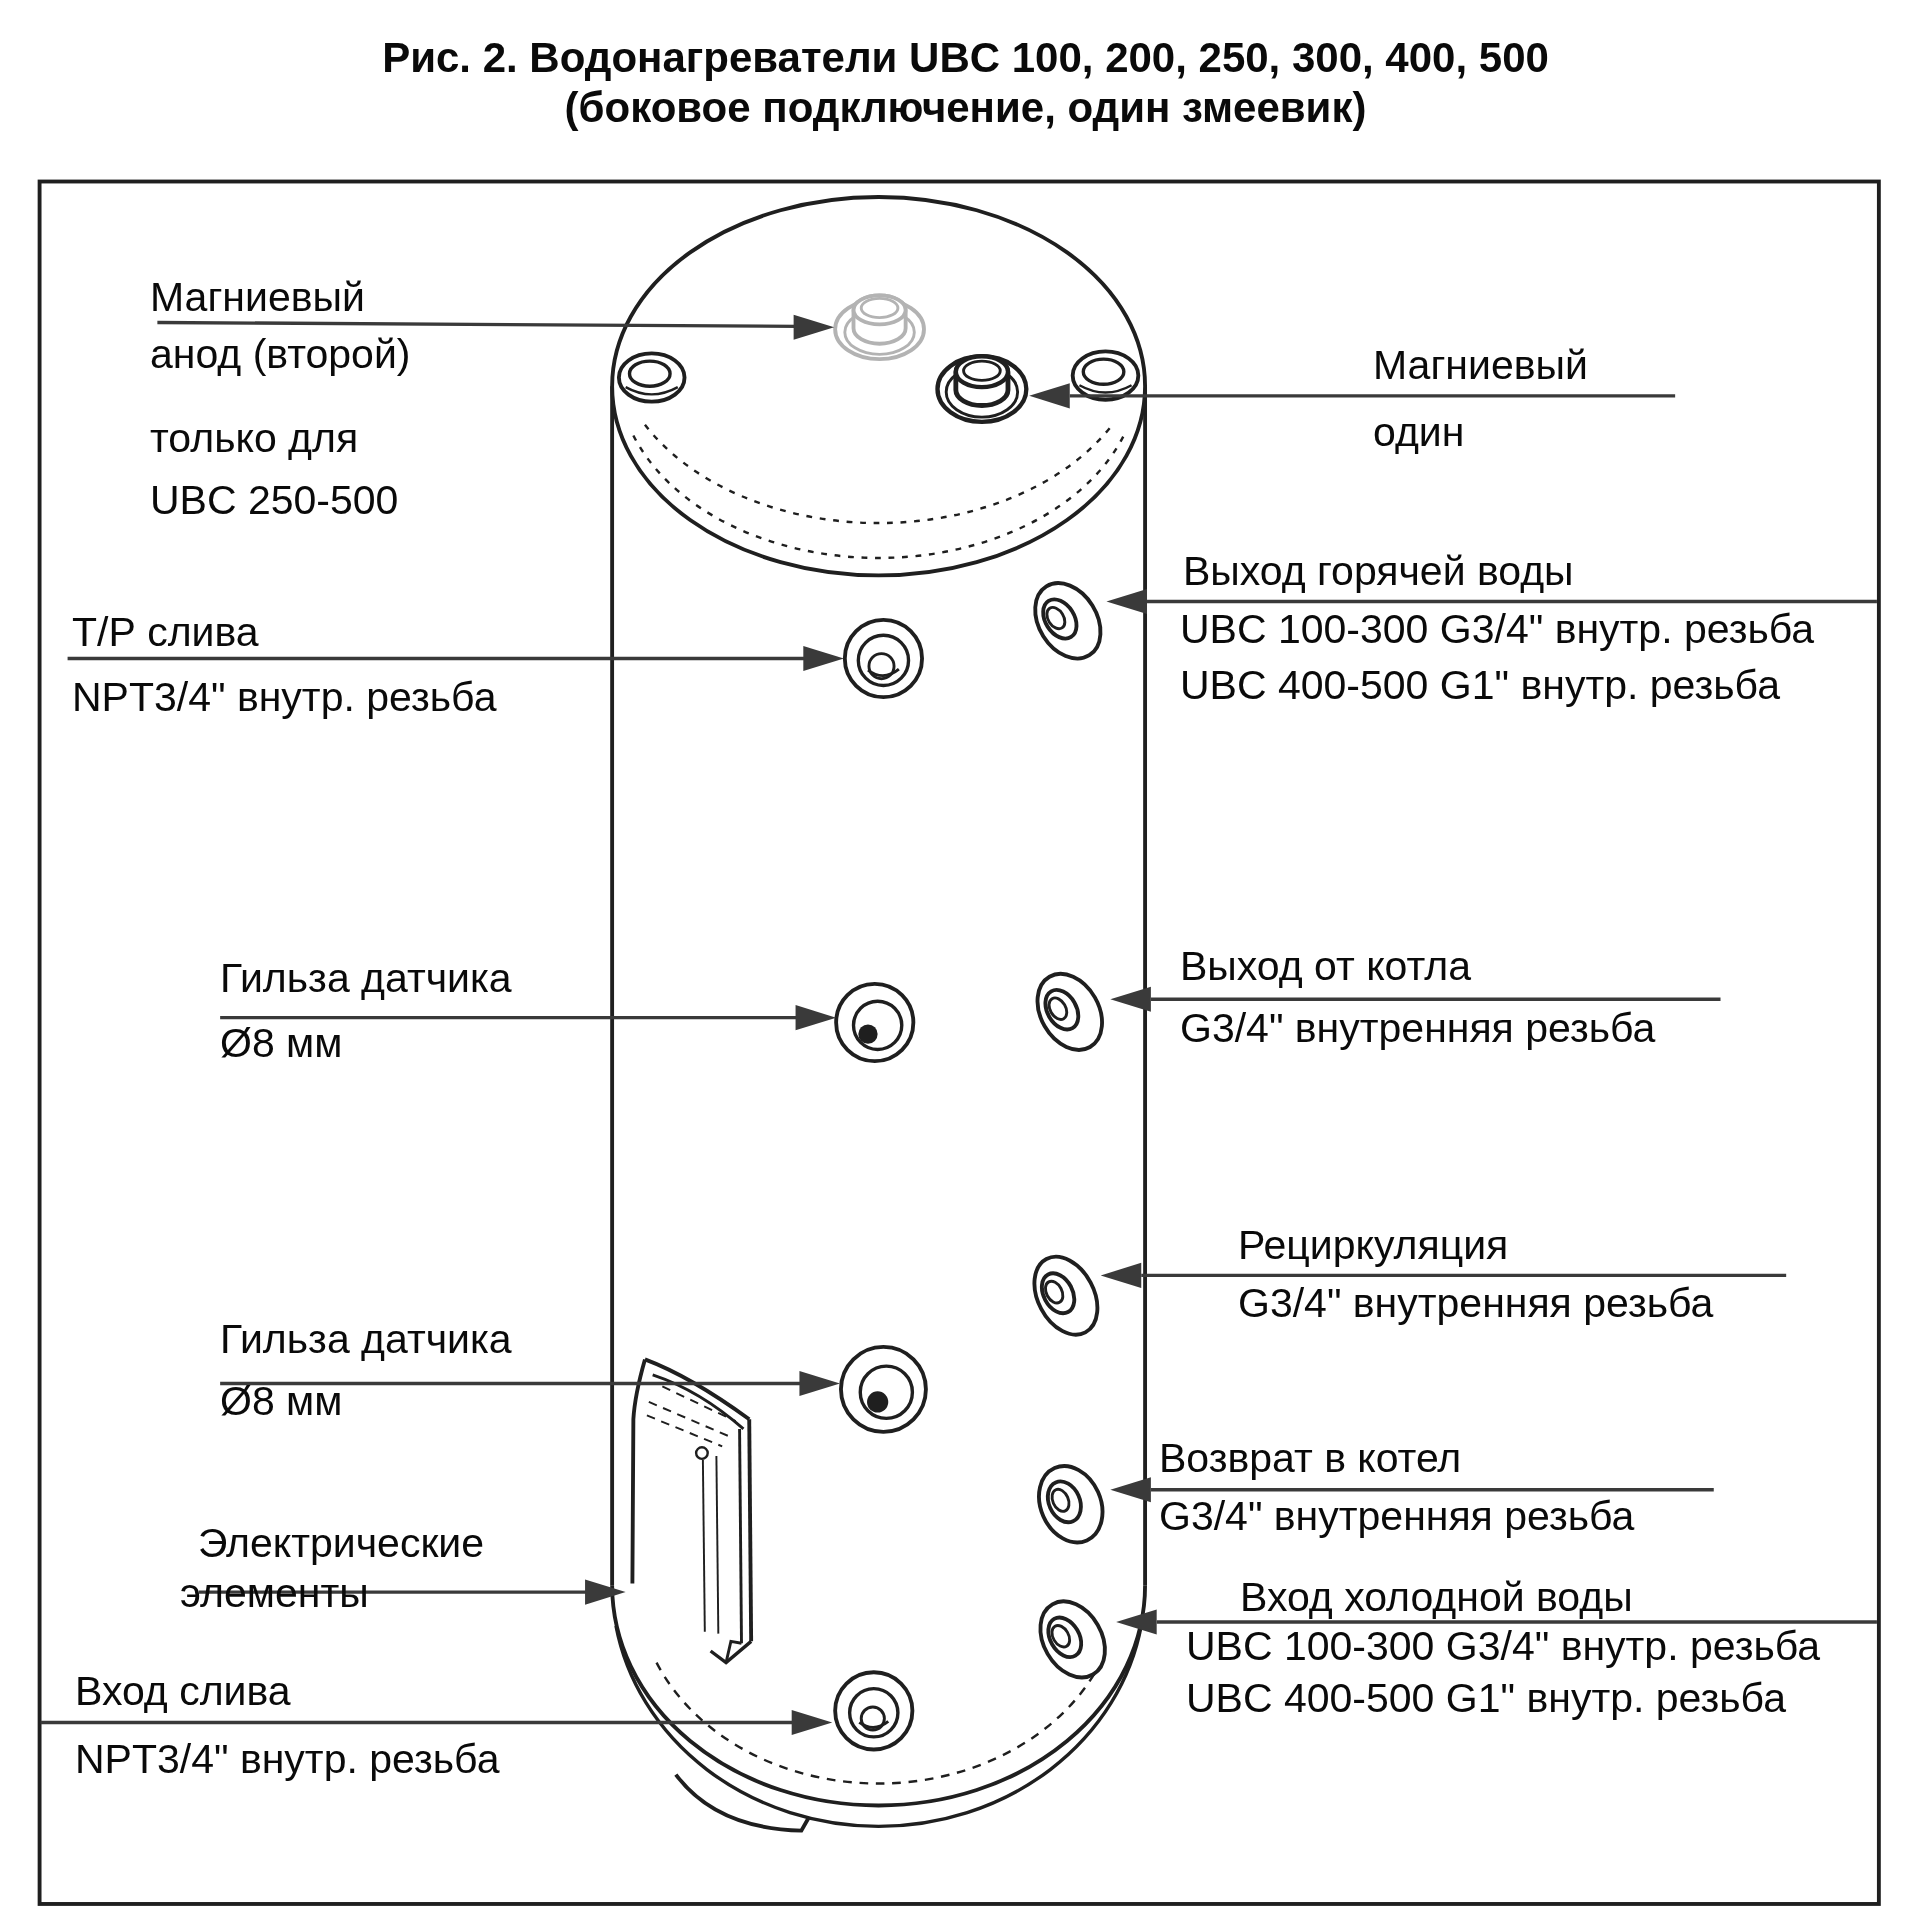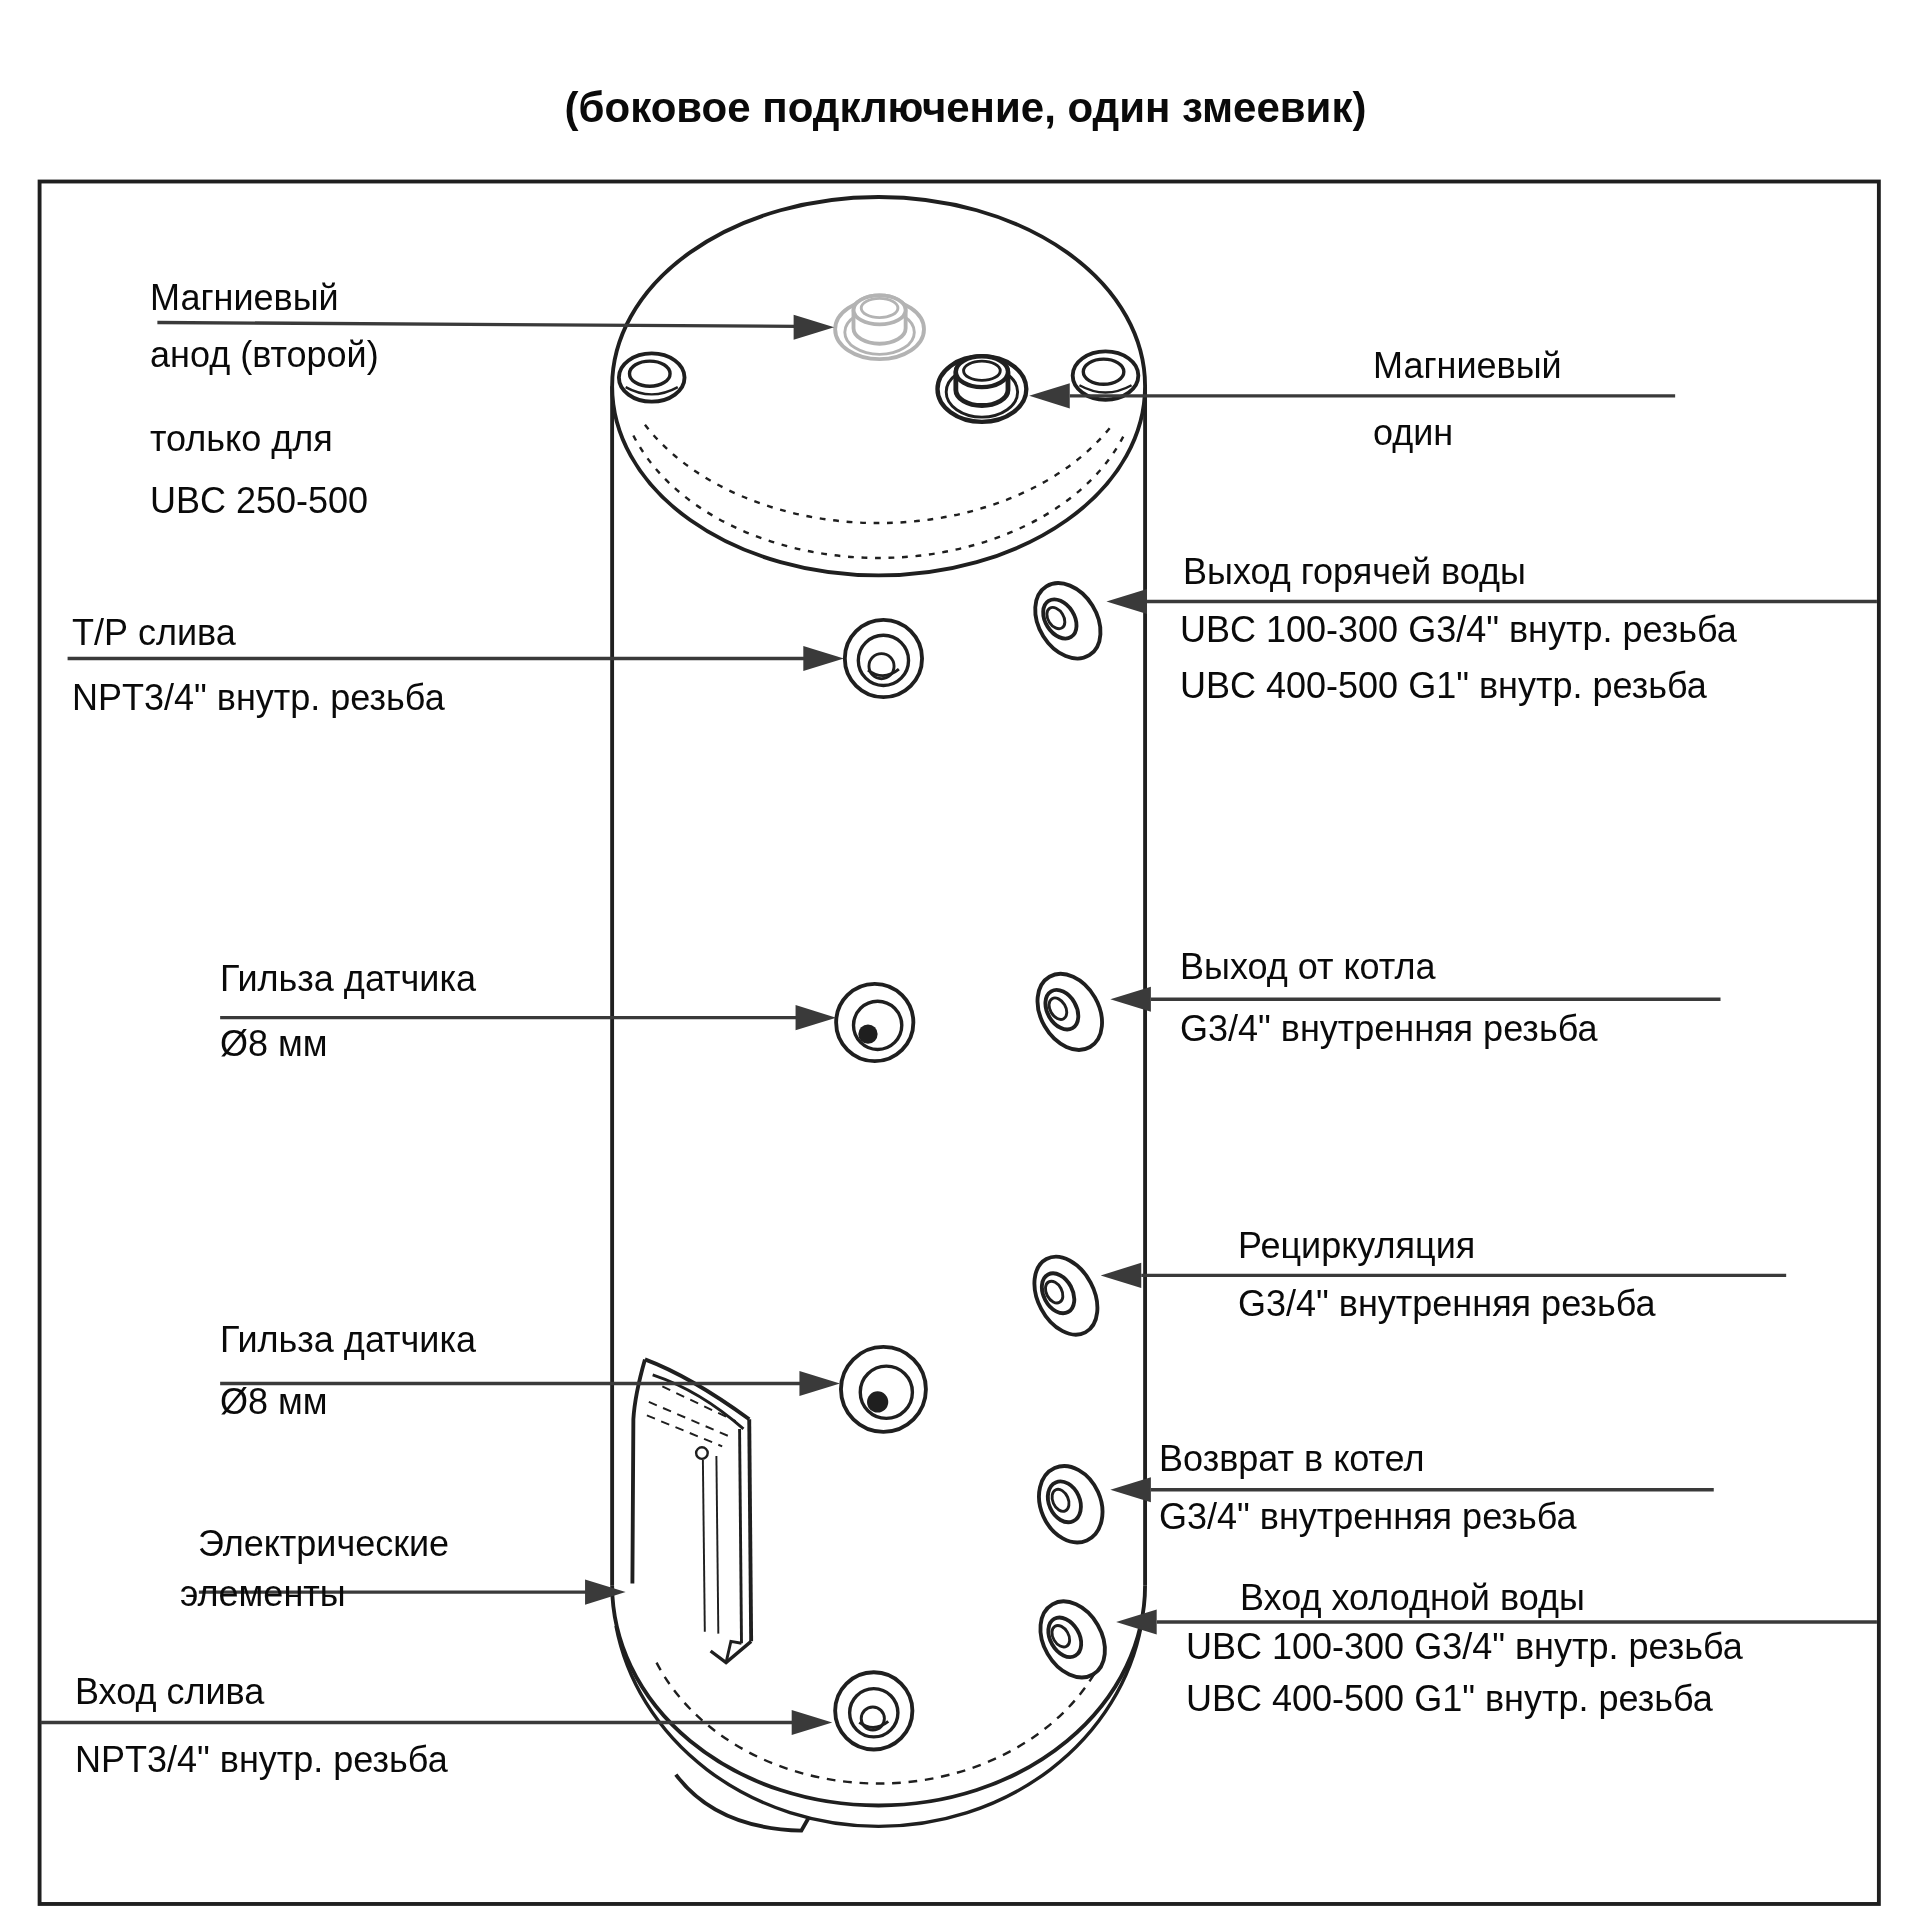--- a/index.html
+++ b/index.html
@@ -13,32 +13,33 @@
   }
   .title-line{
     position:absolute;left:0;width:1931px;
     text-align:center;
     font-weight:bold;
     font-size:42px;line-height:50px;
     white-space:nowrap;
   }
   .tl{
     position:absolute;
-    font-size:36px;line-height:41px;
+    font-size:41px;line-height:41px;
     white-space:nowrap;
     letter-spacing:0px;
     text-align:center;
   }
   svg.drawing{position:absolute;left:0;top:0;}
 </style>
 </head>
 <body>
 
 <div class="page">
 
+  <div class="title-line" style="top:33px">Рис. 2. Водонагреватели UBC 100, 200, 250, 300, 400, 500</div>
   <div class="title-line" style="top:83px">(боковое подключение, один змеевик)</div>
 
   <svg class="drawing" width="1931" height="1931" viewBox="0 0 2000 2000">
 
     <rect x="41" y="188" width="1905" height="1784" fill="none" stroke="#1f1f1f" stroke-width="4"></rect>
 
     <g stroke="#1f1f1f" fill="none" stroke-width="4">
       <line x1="634" y1="400" x2="634" y2="1642"></line>
       <line x1="1186" y1="400" x2="1186" y2="1642"></line>
 

